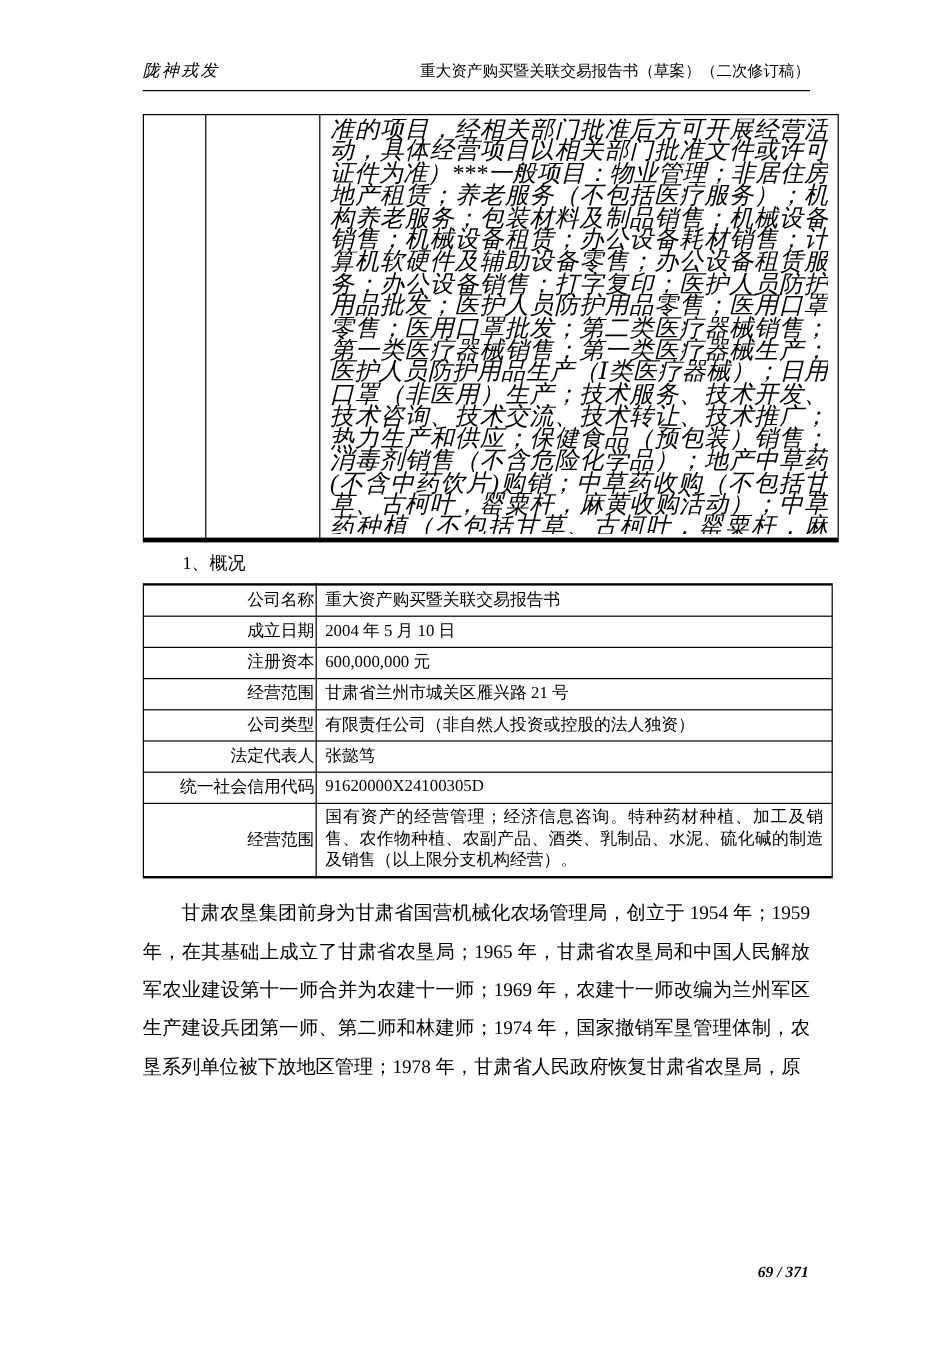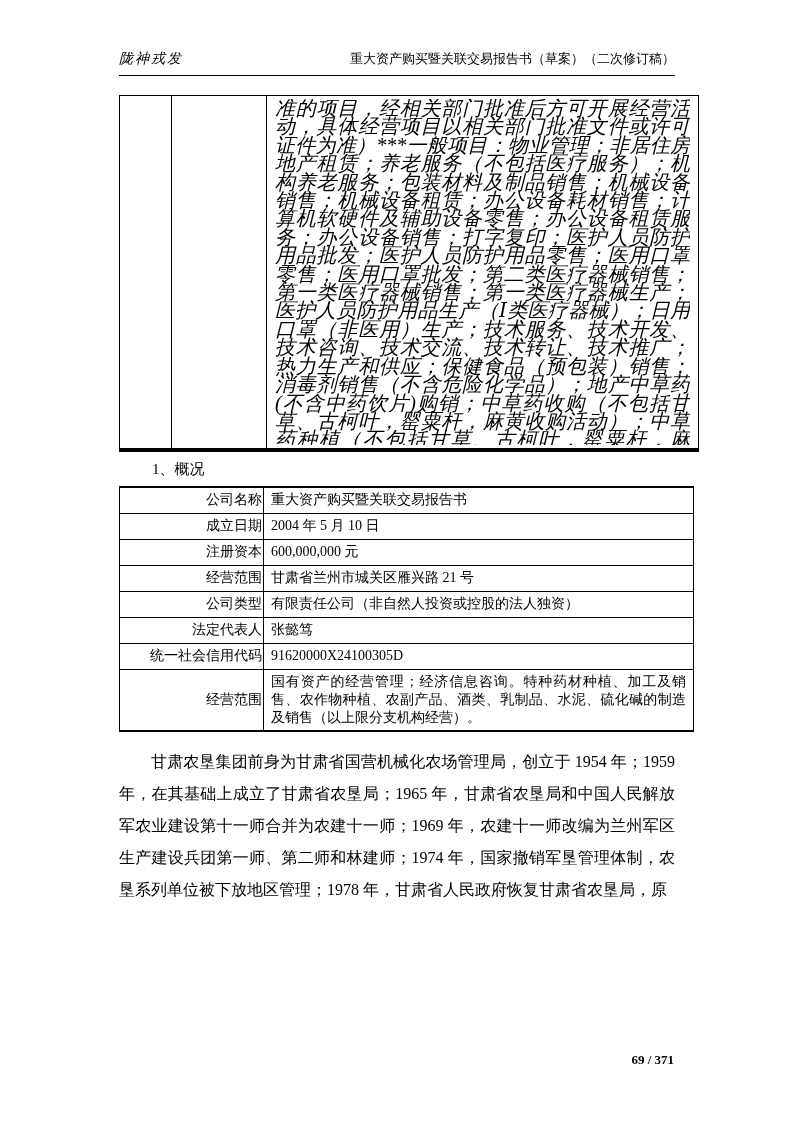--- a/index.html
+++ b/index.html
@@ -45,21 +45,21 @@
   .sub-history { margin-top: 12px; padding-left: 33px; font-size: 15px; }
   .sub-pred { margin-top: 24px; padding-left: 33px; font-size: 15px; }
   .body-para {
     margin-top: 14px; font-size: 16px; line-height: 32px;
     text-align: justify; text-indent: 32px;
     height: 162px; overflow: hidden;
   }
 
   .page-footer {
     position: absolute; top: 1052px; right: 119px;
-    font-weight: bold; font-size: 13px;
+    font-weight: bold; font-size: 13px; font-style: italic;
   }
 </style>
 </head>
 <body>
 
 <div class="content">
 
   <div class="header">
     <span class="header-left">陇神戎发</span>
     <span class="header-right">重大资产购买暨关联交易报告书（草案）（二次修订稿）</span>

